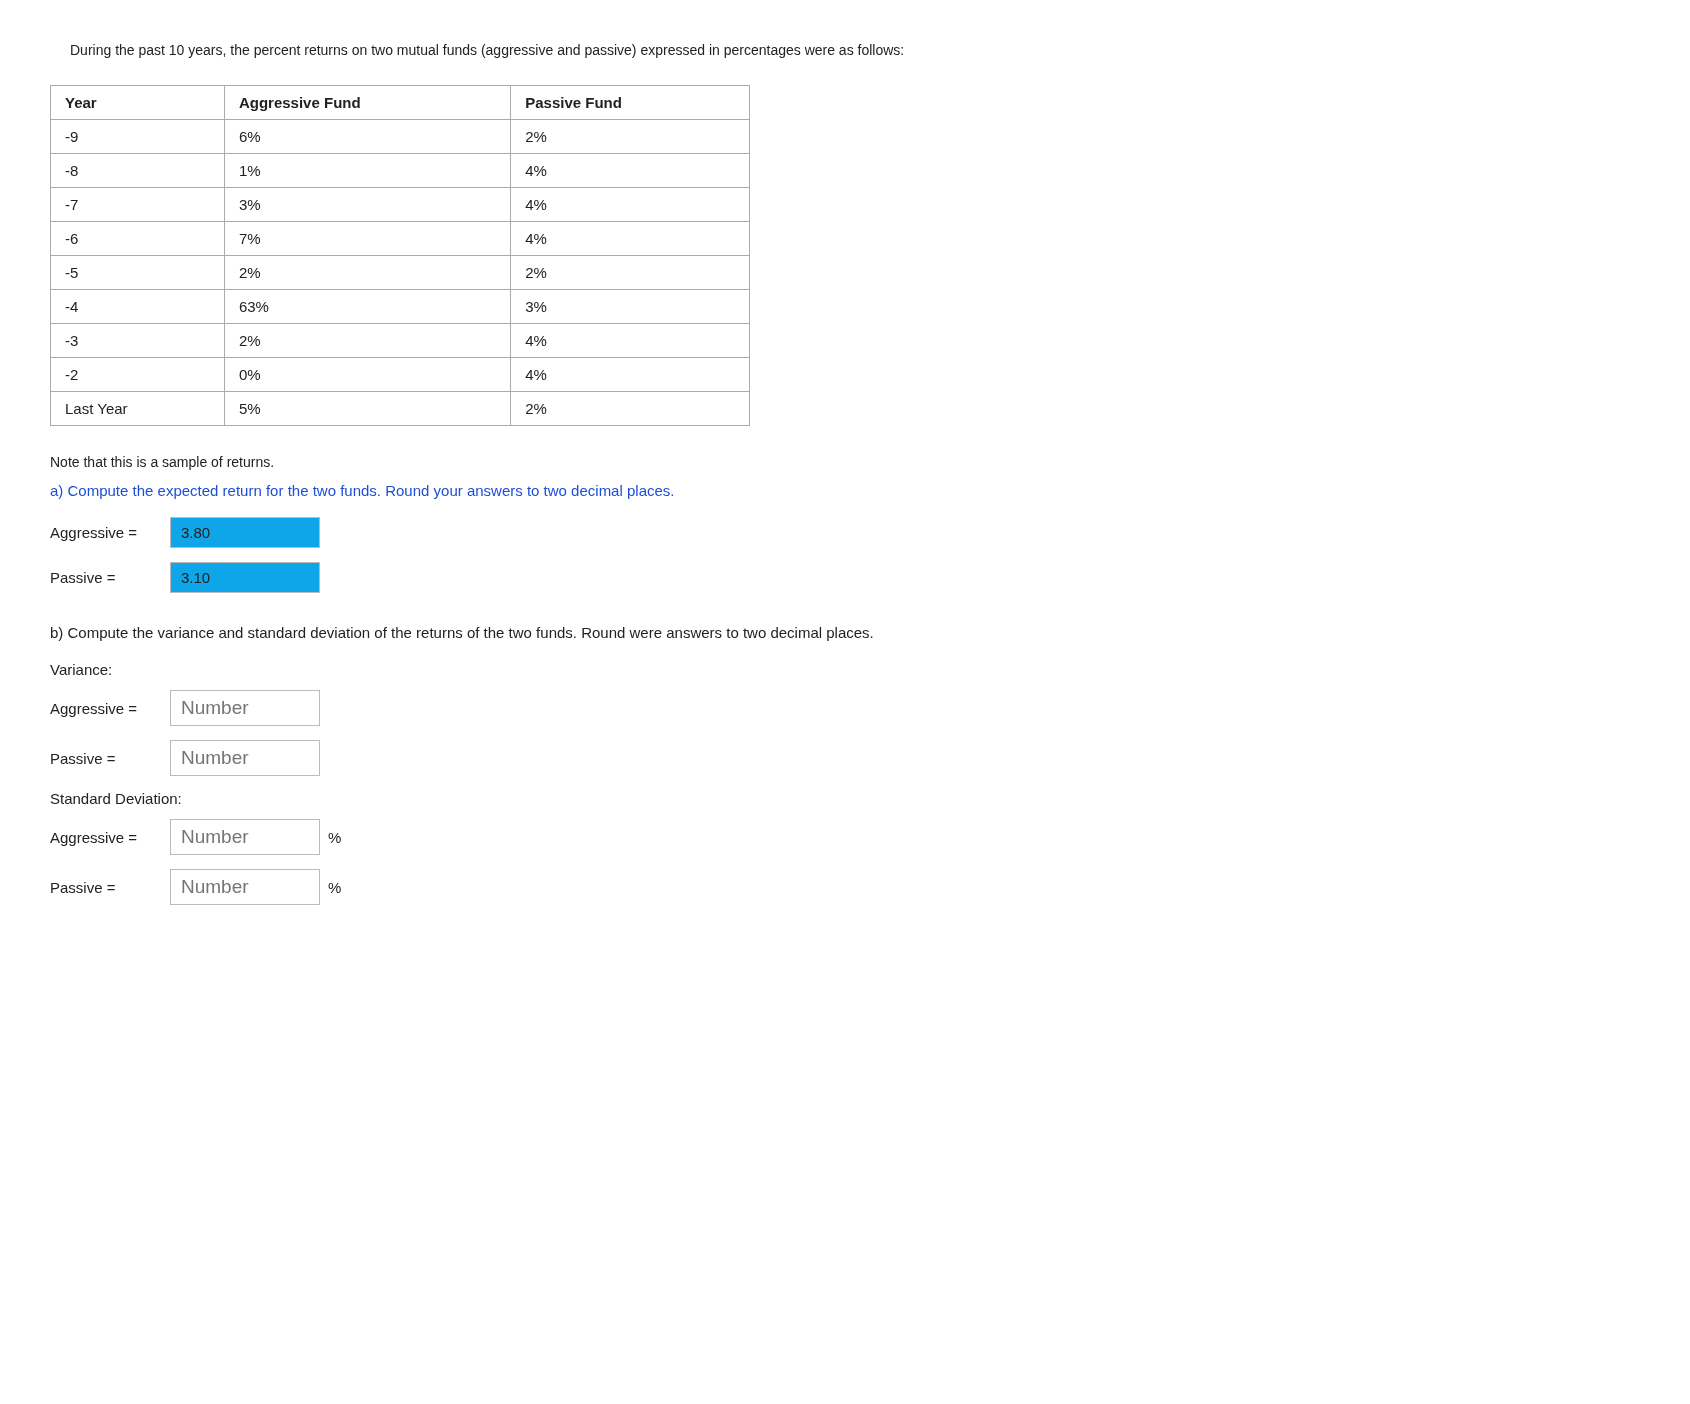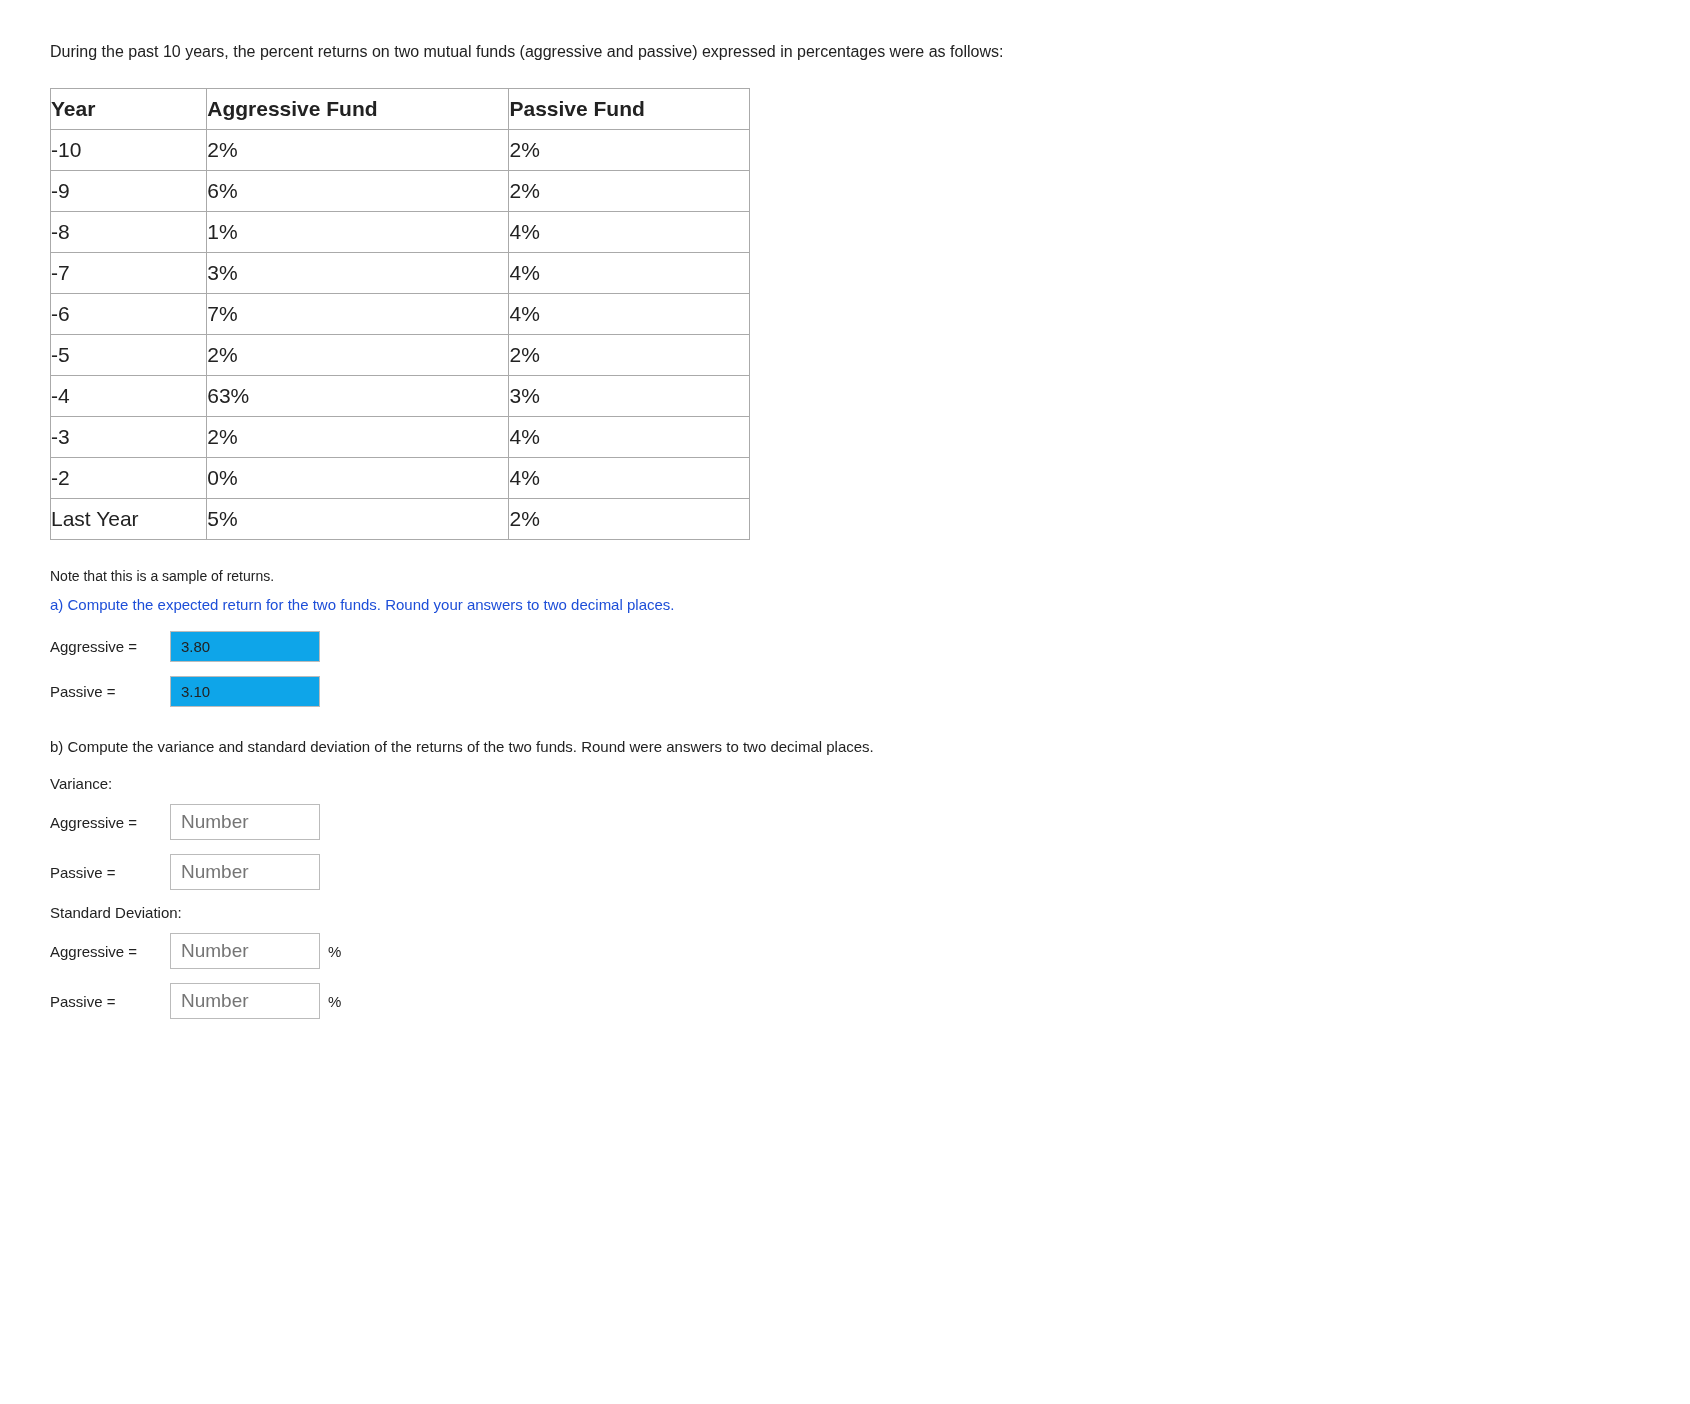--- a/index.html
+++ b/index.html
@@ -12,34 +12,35 @@
       background: #ffffff;
       font-family: Arial, sans-serif;
       font-size: 15px;
       color: #222;
       padding: 40px 50px;
       max-width: 1690px;
     }
 
     .intro-text {
       margin-bottom: 24px;
-      font-size: 16px;
+      font-size: 14px;
       line-height: 1.5;
+      margin-left: 20px;
     }
 
     table {
       border-collapse: collapse;
       width: 700px;
       margin-bottom: 28px;
     }
 
     table th, table td {
       border: 1px solid #aaa;
-      padding: 8px 0;
-      font-size: 21px;
+      padding: 8px 14px;
+      font-size: 15px;
       text-align: left;
     }
 
     table th {
       font-weight: bold;
       background: #fff;
     }
 
     table td {
       background: #fff;
@@ -121,25 +122,20 @@
 
 <table>
   <thead>
     <tr>
       <th>Year</th>
       <th>Aggressive Fund</th>
       <th>Passive Fund</th>
     </tr>
   </thead>
   <tbody id="table-body">
-  <tr>
-        <td>-10</td>
-        <td>2%</td>
-        <td>2%</td>
-      </tr>
       <tr>
         <td>-9</td>
         <td>6%</td>
         <td>2%</td>
       </tr>
       <tr>
         <td>-8</td>
         <td>1%</td>
         <td>4%</td>
       </tr>

